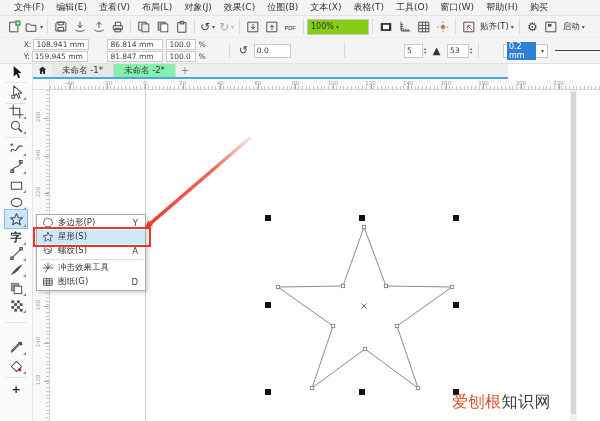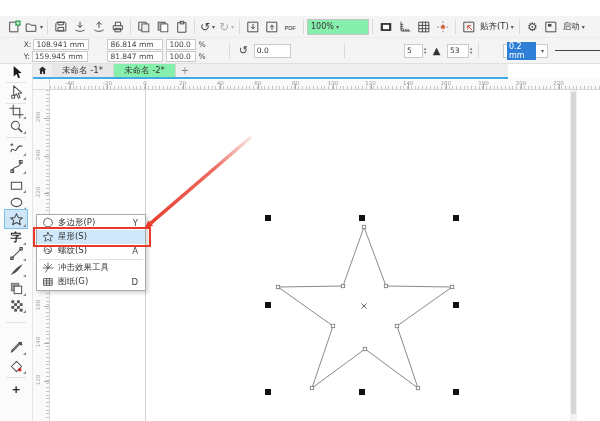--- a/index.html
+++ b/index.html
@@ -11,21 +11,21 @@
   .mitem{padding:0 6px;white-space:nowrap}
 
   
   .stdbar{position:absolute;left:0;top:16px;width:600px;height:22px;background:#f4f4f4;border-bottom:1px solid #ececec;display:flex;align-items:center;padding-left:4px;box-sizing:border-box;z-index:3}
   .tbtn{min-width:17px;height:18px;display:flex;align-items:center;justify-content:center;margin:0 1px}
   .tbtn svg{width:14px;height:14px}
   .tbtn.dis{opacity:.4}
   .chic{font-size:12px;line-height:1;color:#444}
   .caret{font-size:6px;color:#555;margin-left:2px}
   .sep{width:1px;height:15px;background:#dadada;margin:0 3px}
-  .zoomsel{width:54px;height:14px;background:#86efac;border:1px solid #c6c6c6;display:flex;align-items:center;padding:0 3px;font-size:8px}
+  .zoomsel{width:54px;height:14px;background:#84cc16;border:1px solid #c6c6c6;display:flex;align-items:center;padding:0 3px;font-size:8px}
   .tlabel{font-size:8.5px;margin:0 2px;white-space:nowrap}
 
   
   .propbar{position:absolute;left:0;top:38px;width:600px;height:26px;background:#f4f4f4;border-bottom:1px solid #e0e0e0;display:flex;align-items:center;gap:3px;padding-left:6px;box-sizing:border-box;z-index:3}
   .pbtn{width:17px;height:18px;display:flex;align-items:center;justify-content:center}
   .stack{display:flex;flex-direction:column;gap:1px}
   .prow{display:flex;align-items:center;gap:2px;font-size:7.5px;color:#444}
   .pfield{background:#fff;border:1px solid #cacaca;height:9px;line-height:9px;font-size:7.5px;padding:0 2px;white-space:nowrap}
   .w54{width:50px}
   .spin{display:flex;align-items:center}
@@ -79,20 +79,35 @@
   .flab{flex:1}
   .fsc{color:#444;margin-right:3px}
   .fsep{height:1px;background:#e0e0e0;margin:1px 2px}
   .redbox{position:absolute;left:33px;top:227px;width:114px;height:16px;border:2px solid #e8392b;z-index:11;background:transparent}
   #arrow-svg{position:absolute;left:0;top:0;width:600px;height:421px;z-index:12;pointer-events:none}
 </style>
 </head>
 <body>
 
 <div class="app">
+  <div class="menubar" id="menubar">
+      <span class="mitem">文件(F)</span>
+      <span class="mitem">编辑(E)</span>
+      <span class="mitem">查看(V)</span>
+      <span class="mitem">布局(L)</span>
+      <span class="mitem">对象(J)</span>
+      <span class="mitem">效果(C)</span>
+      <span class="mitem">位图(B)</span>
+      <span class="mitem">文本(X)</span>
+      <span class="mitem">表格(T)</span>
+      <span class="mitem">工具(O)</span>
+      <span class="mitem">窗口(W)</span>
+      <span class="mitem">帮助(H)</span>
+      <span class="mitem">购买</span>
+    </div>
   <div class="stdbar" id="stdbar">
       <span class="tbtn">
         <svg viewBox="0 0 16 16">
           <rect x="3.5" y="2.5" width="9" height="11" fill="none" stroke="#4a4a4a" stroke-width="1.1" stroke-linejoin="round" stroke-linecap="round"></rect>
           <rect x="9.5" y="0.5" width="6" height="6" fill="#2e9e4f"></rect>
           <path d="M12.5 1.5v4M10.5 3.5h4" stroke="#fff" fill="none"></path>
         </svg>
       </span>
       <span class="tbtn">
         <svg viewBox="0 0 16 16">
@@ -487,20 +502,23 @@
       <rect x="453" y="302" width="6" height="6" fill="#111"></rect>
       <rect x="265" y="389" width="6" height="6" fill="#111"></rect>
       <rect x="359" y="389" width="6" height="6" fill="#111"></rect>
       <rect x="453" y="389" width="6" height="6" fill="#111"></rect>
     </svg>
 
   <div class="scrollbar">
       <div class="thumb"></div>
     </div>
 
+  <div class="watermark">
+    <span id="wm1" style="color: rgb(217, 81, 46);">爱刨根</span><span id="wm2" style="color: rgb(63, 63, 63);">知识网</span>
+  </div>
 
   <div class="flyout" id="flyout">
       <div class="fitem">
         <span class="fic">
           <svg viewBox="0 0 16 16">
             <path d="M8 1.5l4.8 2.3 1.2 5-3.3 4.2H5.3L2 8.8l1.2-5z" fill="none" stroke="#4a4a4a" stroke-width="1.1" stroke-linejoin="round" stroke-linecap="round"></path>
           </svg>
         </span>
         <span class="flab">多边形(P)</span>
         <span class="fsc">Y</span>

